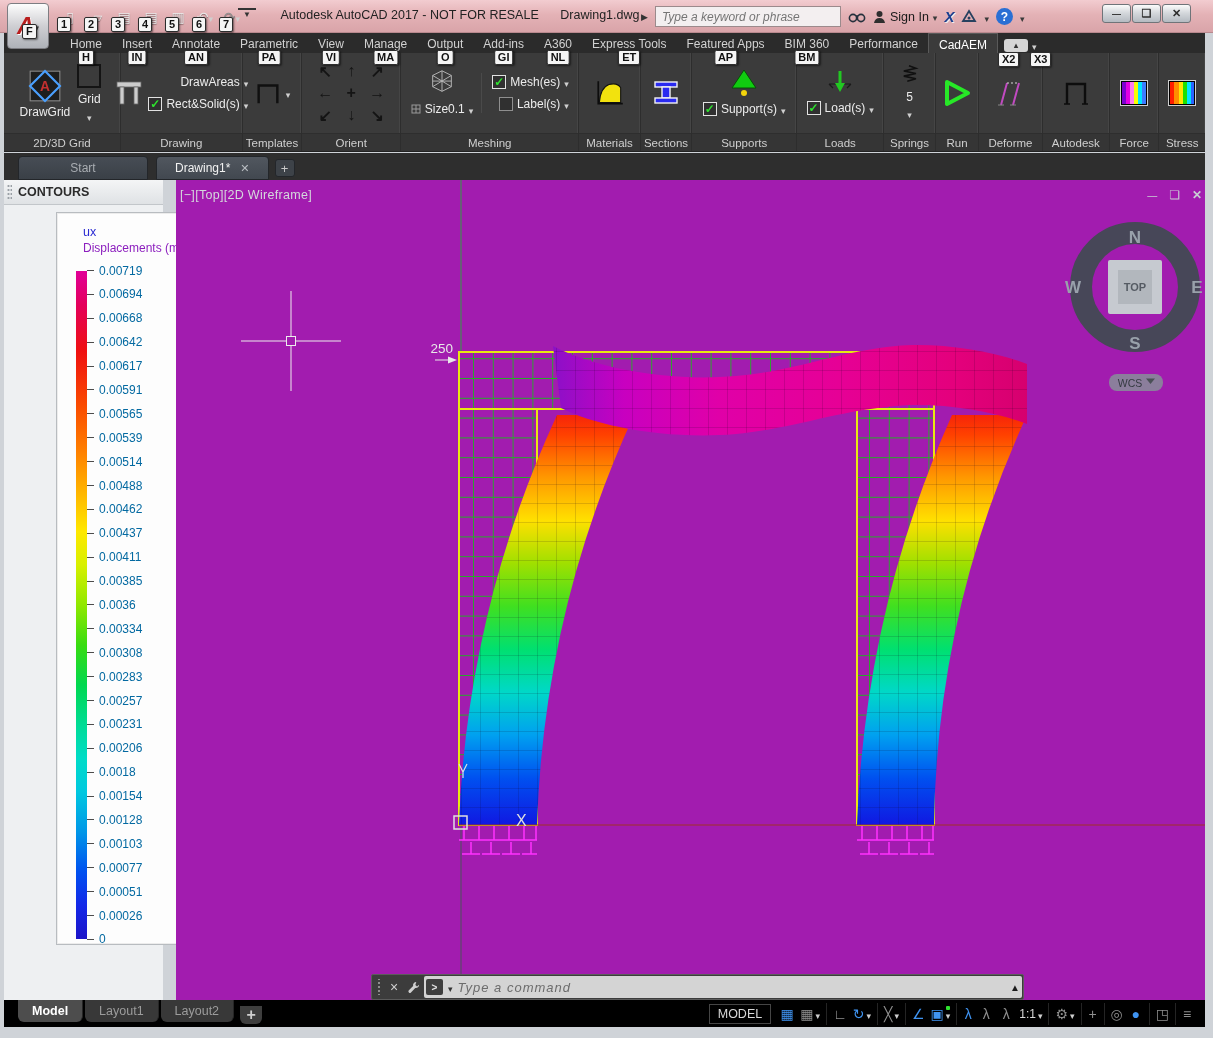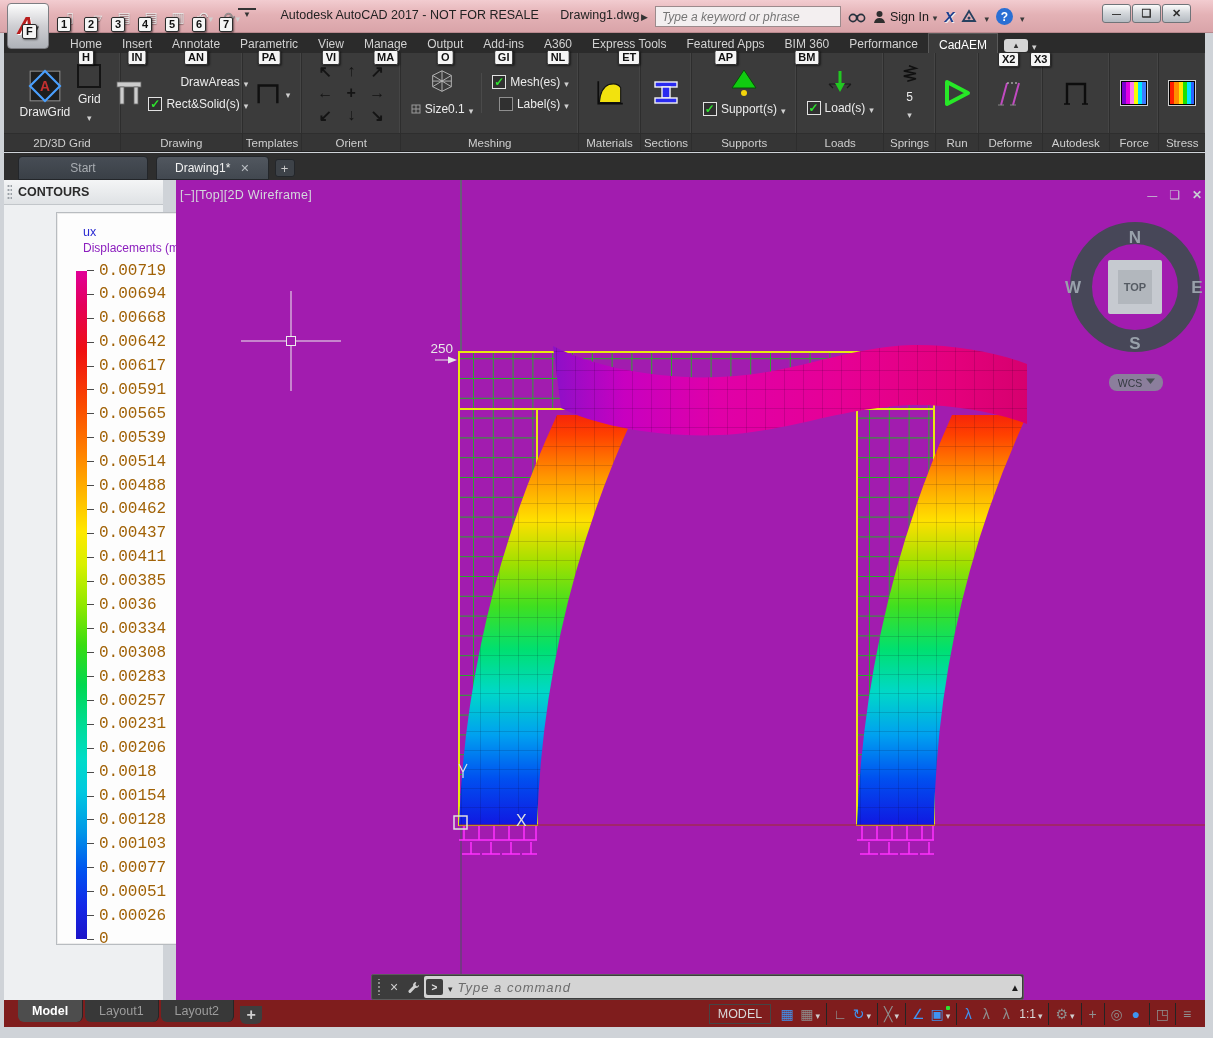--- a/index.html
+++ b/index.html
@@ -97,21 +97,21 @@
     background:radial-gradient(circle,#9aa0a6 1px, transparent 1.2px); background-size:3px 4px; }
   .legend-box { position:absolute; left:16px; top:32px; width:126px; height:733px; background:#fdfdfd;
     border:1px solid #b8bcc0; box-shadow:inset 0 0 0 1px #ececec;margin-left:36px; }
   .legend-ux { position:absolute; left:26px; top:12px; color:#2a2ad2; font-size:12.5px; }
   .legend-sub { position:absolute; left:26px; top:28px; color:#8c1fbe; font-size:12px; white-space:nowrap; }
   .legend-bar { position:absolute; left:19px; top:58px; width:11px; height:668px;
     background:linear-gradient(#e10098 0%,#e4005c 5%,#ef1010 12%,#fa4a00 20%,#ff8000 27%,#ffb400 33%,#ffe800 39%,#d8f000 44%,#90e800 50%,#38dc10 56%,#00d850 62%,#00dc96 68%,#00dcc8 73%,#00c8e0 78%,#0096e8 84%,#0050f0 90%,#1428e8 95%,#1c14c8 100%); }
   .legend-labels { position:absolute; left:30px; top:51px; height:682px; display:flex; flex-direction:column; justify-content:space-between; }
   .lrow { display:flex; align-items:center; height:13px; }
   .ltick { width:7px; height:1px; background:#4c4c4c; margin-right:5px; }
-  .lval { color:#a16207; font-size:16px;font-family:Liberation Mono, monospace; }
+  .lval { color:#0369a1; font-size:12px; }
 
   
   .viewport { position:absolute; left:176px; top:180px; width:1042px; height:820px; background:#a21caf; overflow:hidden; }
   .vp-label { position:absolute; left:4px; top:8px; color:#d4d8dc; font-size:12.5px; letter-spacing:.3px; z-index:5; }
   .vp-controls { position:absolute; right:16px; top:8px; z-index:5; display:flex; gap:12px; color:#c9ced4; font-size:12px; }
   .vpc-min::after { content:"—"; font-size:10px; }
   .vpc-rest::after { content:"❏"; }
   .vpc-close::after { content:"✕"; font-weight:bold; }
   .scene { position:absolute; left:0; top:0; }
 
@@ -126,21 +126,21 @@
   .cmd-field { flex:1; background:#d4d4d4; border-radius:2px; margin:1px; display:flex; align-items:center; padding:0 2px; gap:5px; }
   .cmd-prompt { width:17px; height:16px; background:#3f3f3f; border-radius:2px; color:#e4e4e4; font-size:10px;
     display:flex; align-items:center; justify-content:center; }
   .cmd-prompt::after { content:">"; font-weight:bold; }
   .cmd-caret::after { content:"▾"; font-size:9px; color:#333; }
   .cmd-text { flex:1; font-style:italic; color:#6c6c6c; font-size:13px; letter-spacing:1px; }
   .cmd-up { color:#1c1c1c; font-size:10px; }
   .cmd-up::after { content:"▲"; }
 
   
-  .statusbar { position:absolute; left:4px; top:1000px; width:1201px; height:27px; background:#7f1d1d;
+  .statusbar { position:absolute; left:4px; top:1000px; width:1201px; height:27px; background:#000000;
     display:flex; align-items:center; }
   .ltabs { display:flex; align-items:flex-start; height:100%; padding-left:14px; }
   .ltab { padding:4px 14px 0; height:22px; font-size:12.5px; color:#9c9c9c; background:#383838;
     border-right:1px solid #262626; border-radius:0 0 6px 6px; margin-right:2px; cursor:pointer; }
   .ltab.active { background:#4d4d4d; color:#fff; font-weight:bold; }
   .ltab-plus { margin:3px 0 0 4px; width:22px; height:18px; border-radius:0 0 6px 6px; background:#3e3e3e;
     color:#cfcfcf; display:flex; align-items:center; justify-content:center; }
   .ltab-plus::after { content:"+"; font-weight:bold; }
   .sb-right { margin-left:auto; display:flex; align-items:center; padding-right:10px; }
   .model-badge { color:#d8d8d8; font-size:12.5px; padding:2px 8px; border:1px solid #454545; margin-right:6px; }

